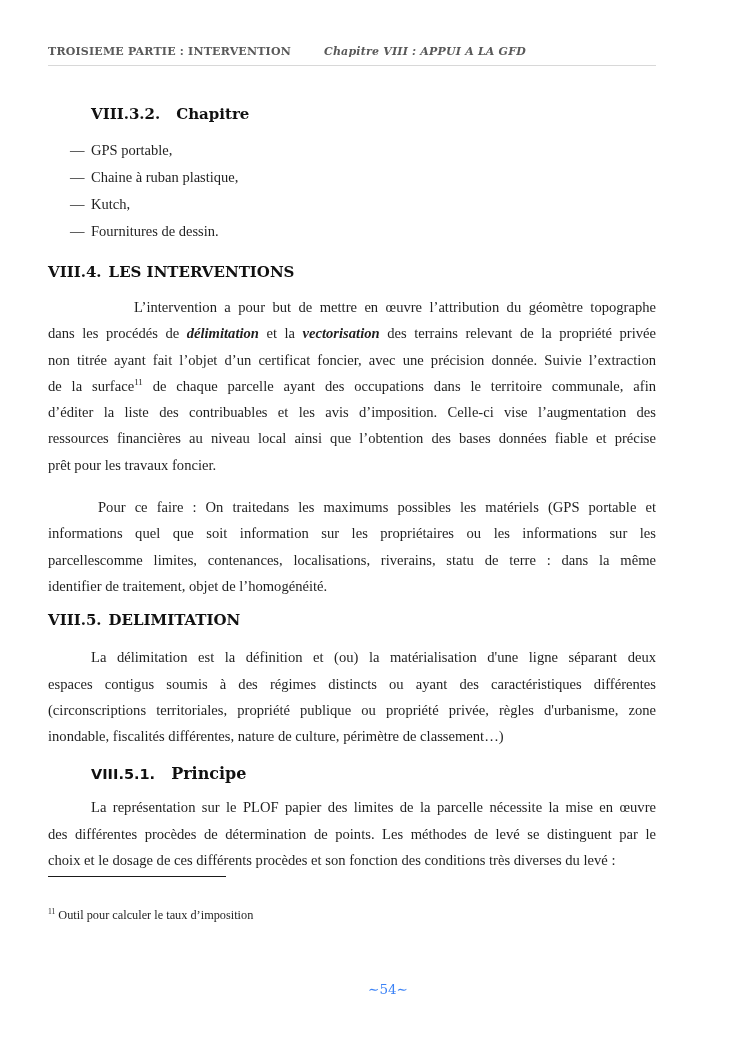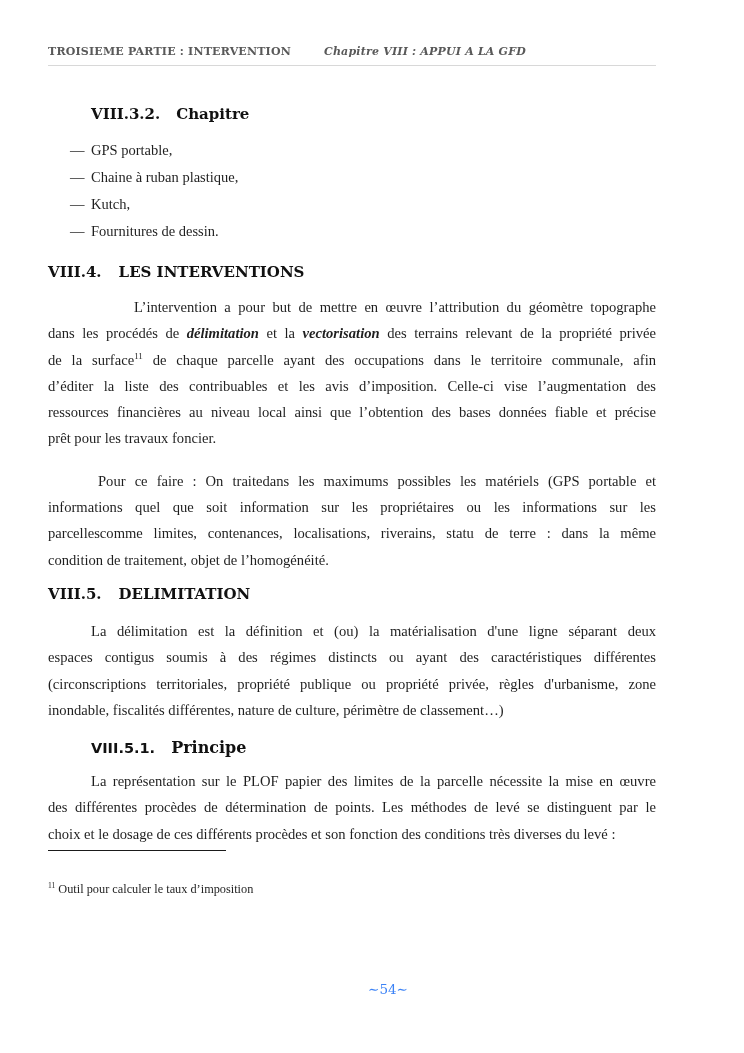--- a/index.html
+++ b/index.html
@@ -39,21 +39,21 @@
     color: #111;
   }
   .h-sub .h-num { margin-right: 16px; }
   .h-main {
     line-height: 21px;
     font-family: "DejaVu Serif", serif;
     font-weight: bold;
     font-size: 15px;
     color: #111;
   }
-  .h-main .h-num { margin-right: 17px; }
+  .h-main .h-num { margin-right: 7px; }
   #h84 { margin-top: 17px; }
   #h85 { margin-top: 11px; }
   #h851 { margin-top: 15px; line-height: 20px; }
   #h851 .h-num { font-family: "DejaVu Sans", sans-serif; font-size: 14.5px; }
   #h851 .h-title { font-size: 16px; margin-top: 30px; }
 
   
   .dash-list { margin-top: 13px; margin-left: 22px; }
   .list-item { display: flex; line-height: 27px; font-size: 14.5px; }
   .list-item .dash { width: 18px; margin-right: 3px; flex: 0 0 auto; }
@@ -136,31 +136,32 @@
     </div>
   </div>
 
   <div class="h-main" id="h84">
     <span class="h-num">VIII.4.</span><span class="h-title">LES INTERVENTIONS</span>
   </div>
 
   <div class="para indent-86" id="para841">
       <div class="pline">L’intervention a pour but de mettre en œuvre l’attribution du géomètre topographe</div>
       <div class="pline">dans les procédés de <span style="font-weight: bold; font-style: italic;">délimitation</span> et la <span style="font-weight: bold; font-style: italic;">vectorisation</span> des terrains relevant de la propriété privée</div>
+      <div class="pline">non titrée ayant fait l’objet d’un certificat foncier, avec une précision donnée. Suivie l’extraction</div>
       <div class="pline">de la surface<sup>11</sup> de chaque parcelle ayant des occupations dans le territoire communale, afin</div>
       <div class="pline">d’éditer la liste des contribuables et les avis d’imposition. Celle-ci vise l’augmentation des</div>
       <div class="pline">ressources financières au niveau local ainsi que l’obtention des bases données fiable et précise</div>
       <div class="pline last">prêt pour les travaux foncier.</div>
     </div>
 
   <div class="para indent-50" id="para842">
       <div class="pline">Pour ce faire : On traitedans les maximums possibles les matériels (GPS portable et</div>
       <div class="pline">informations quel que soit information sur les propriétaires ou les informations sur les</div>
       <div class="pline">parcellescomme limites, contenances, localisations, riverains, statu de terre : dans la même</div>
-      <div class="pline last">condition de traitement, objet de l’homogénéité.</div>
+      <div class="pline last">identifier de traitement, objet de l’homogénéité.</div>
     </div>
 
   <div class="h-main" id="h85">
     <span class="h-num">VIII.5.</span><span class="h-title">DELIMITATION</span>
   </div>
 
   <div class="para indent-43" id="para85">
       <div class="pline">La délimitation est la définition et (ou) la matérialisation d'une ligne séparant deux</div>
       <div class="pline">espaces contigus soumis à des régimes distincts ou ayant des caractéristiques différentes</div>
       <div class="pline">(circonscriptions territoriales, propriété publique ou propriété privée, règles d'urbanisme, zone</div>

